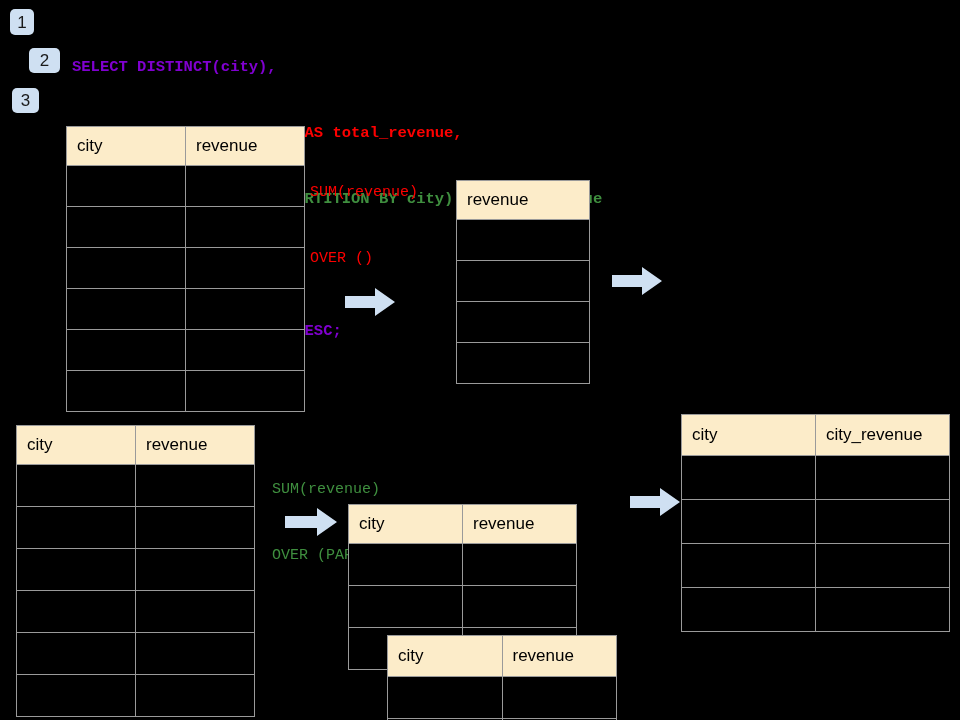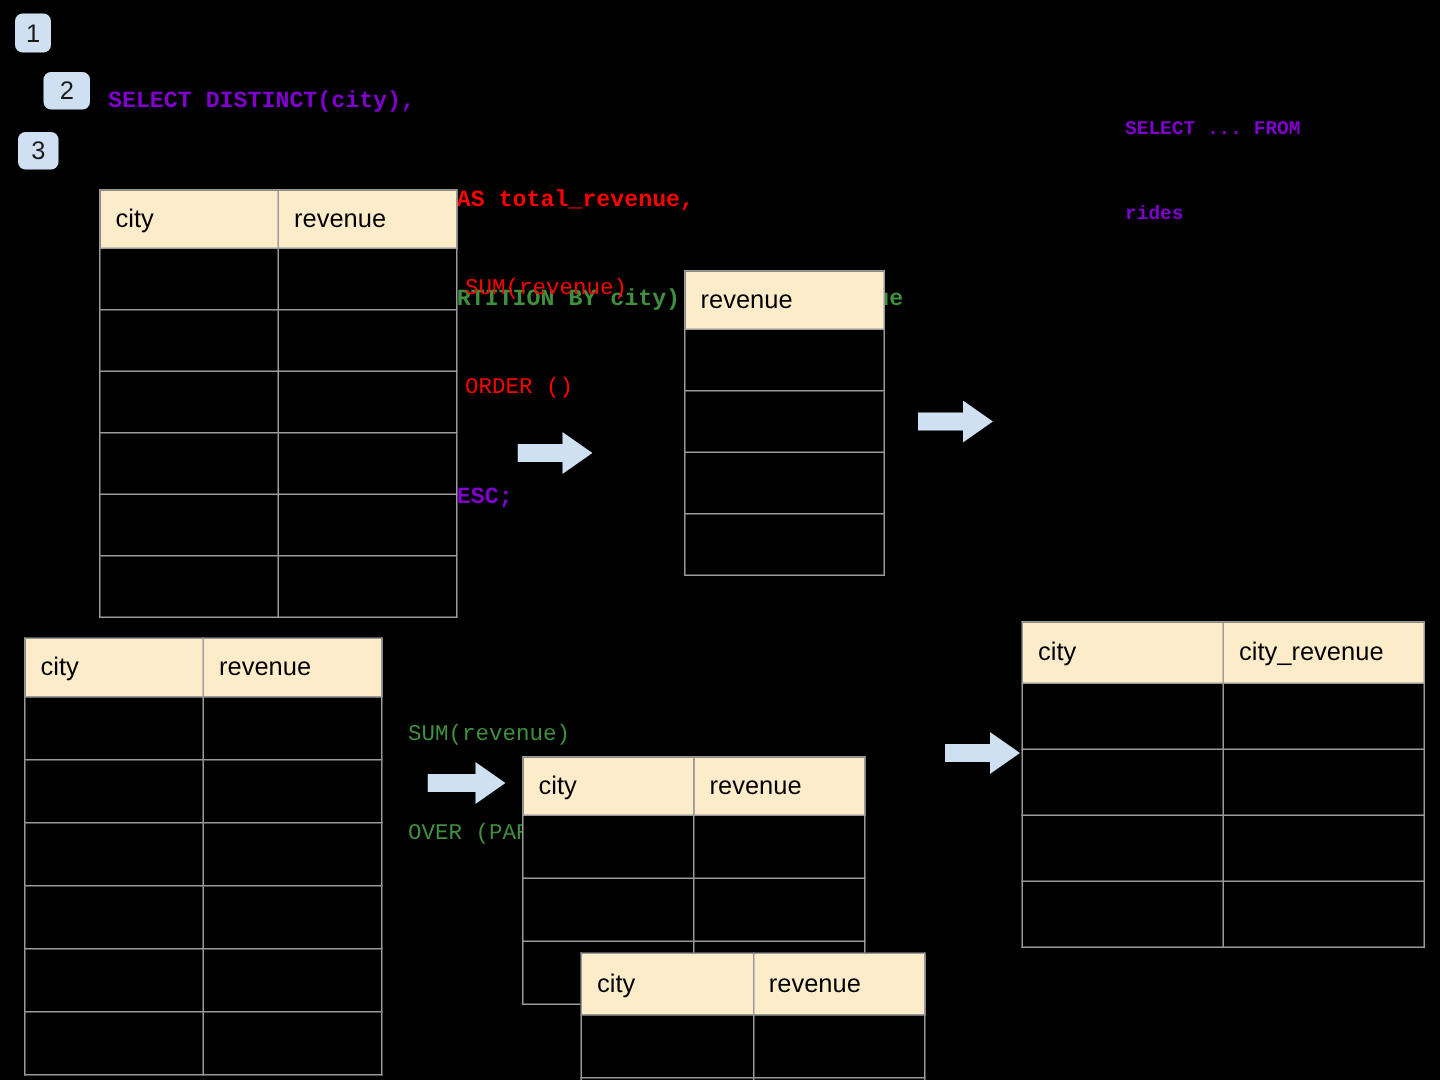--- a/index.html
+++ b/index.html
@@ -112,28 +112,24 @@
   </div>
 
   <div class="code" style="left:72px; top:12px;">
     <div class="code-line c-purple">SELECT DISTINCT(city),</div>
     <div class="code-line c-red">    SUM(revenue) OVER () AS total_revenue,</div>
     <div class="code-line c-green">    SUM(revenue) OVER (PARTITION BY city) as city_revenue</div>
     <div class="code-line c-purple">  FROM rides</div>
     <div class="code-line c-purple">  ORDER by city_revenue DESC;</div>
   </div>
 
-  <div class="caption-sql c-purple" style="left:750px; top:38px;">
-    <div>SELECT ... FROM</div>
-    <div>rides</div>
-  </div>
 
   <div class="annot c-red" style="left:310px; top:138px;">
     <div>SUM(revenue)</div>
-    <div>ORDER ()</div>
+    <div>OVER ()</div>
   </div>
 
   <div class="annot c-green" style="left:272px; top:435px;">
     <div>SUM(revenue)</div>
     <div>OVER (PARTITION</div>
   </div>
 
   <table class="tbl" style="left:66px; top:126px; width:239px;">
     <colgroup>
         <col style="width:50%">

